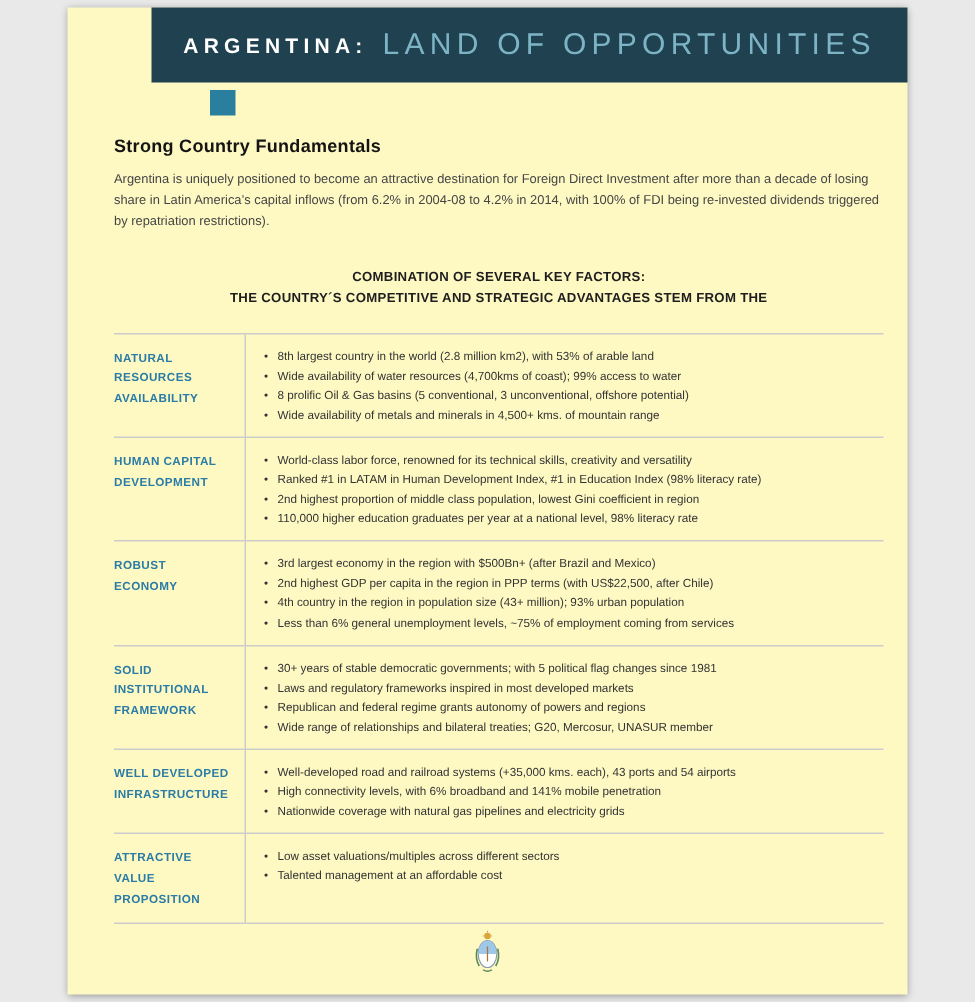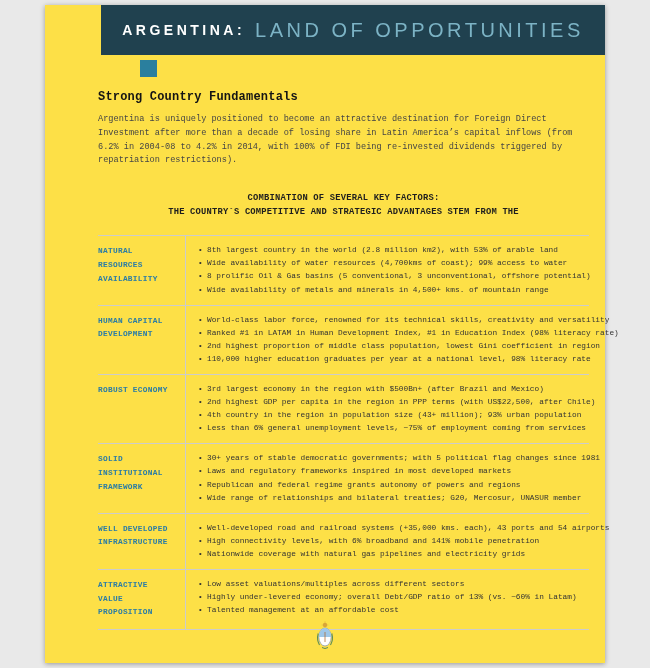--- a/index.html
+++ b/index.html
@@ -8,21 +8,21 @@
     background: #e9e9e9;
     font-family: "Liberation Sans", sans-serif;
     display: flex;
     justify-content: center;
     overflow: hidden;
   }
   .page {
     width: 560px;
     height: 658px;
     margin-top: 5px;
-    background: #fde047;
+    background: #fef9c3;
     box-shadow: 0 1px 5px rgba(0,0,0,0.35);
     position: relative;
   }
   
   .banner {
     margin-left: 56px;
     height: 50px;
     background: #20414f;
     display: flex;
     align-items: center;
@@ -42,22 +42,21 @@
     letter-spacing: 3.5px;
   }
   .accent-square {
     width: 17px;
     height: 17px;
     background: #2a7f9e;
     margin: 5px 0 0 95px;
   }
   
   .content {
-    padding: 13px 16px 0 53px;
-    font-family: Liberation Mono, monospace;
+    padding: 13px 16px 0 31px;
   }
   .section-heading {
     font-size: 12px;
     font-weight: bold;
     color: #141414;
     letter-spacing: 0.2px;
   }
   .intro {
     margin-top: 9px;
     font-size: 8.6px;
@@ -193,21 +192,20 @@
           <li>Well-developed road and railroad systems (+35,000 kms. each), 43 ports and 54 airports</li>
           <li>High connectivity levels, with 6% broadband and 141% mobile penetration</li>
           <li>Nationwide coverage with natural gas pipelines and electricity grids</li>
         </ul>
       </div>
 
       <div class="t-row">
         <div class="t-label">ATTRACTIVE VALUE PROPOSITION</div>
         <ul class="t-bullets">
           <li>Low asset valuations/multiples across different sectors</li>
-          <li>Highly under-levered economy; overall Debt/GDP ratio of 13% (vs. ~60% in Latam)</li>
           <li>Talented management at an affordable cost</li>
         </ul>
       </div>
 
     </div>
   </div>
 
   <div class="footer">
     <span>
       <svg width="20" height="30" viewBox="0 0 20 30" aria-hidden="true">

